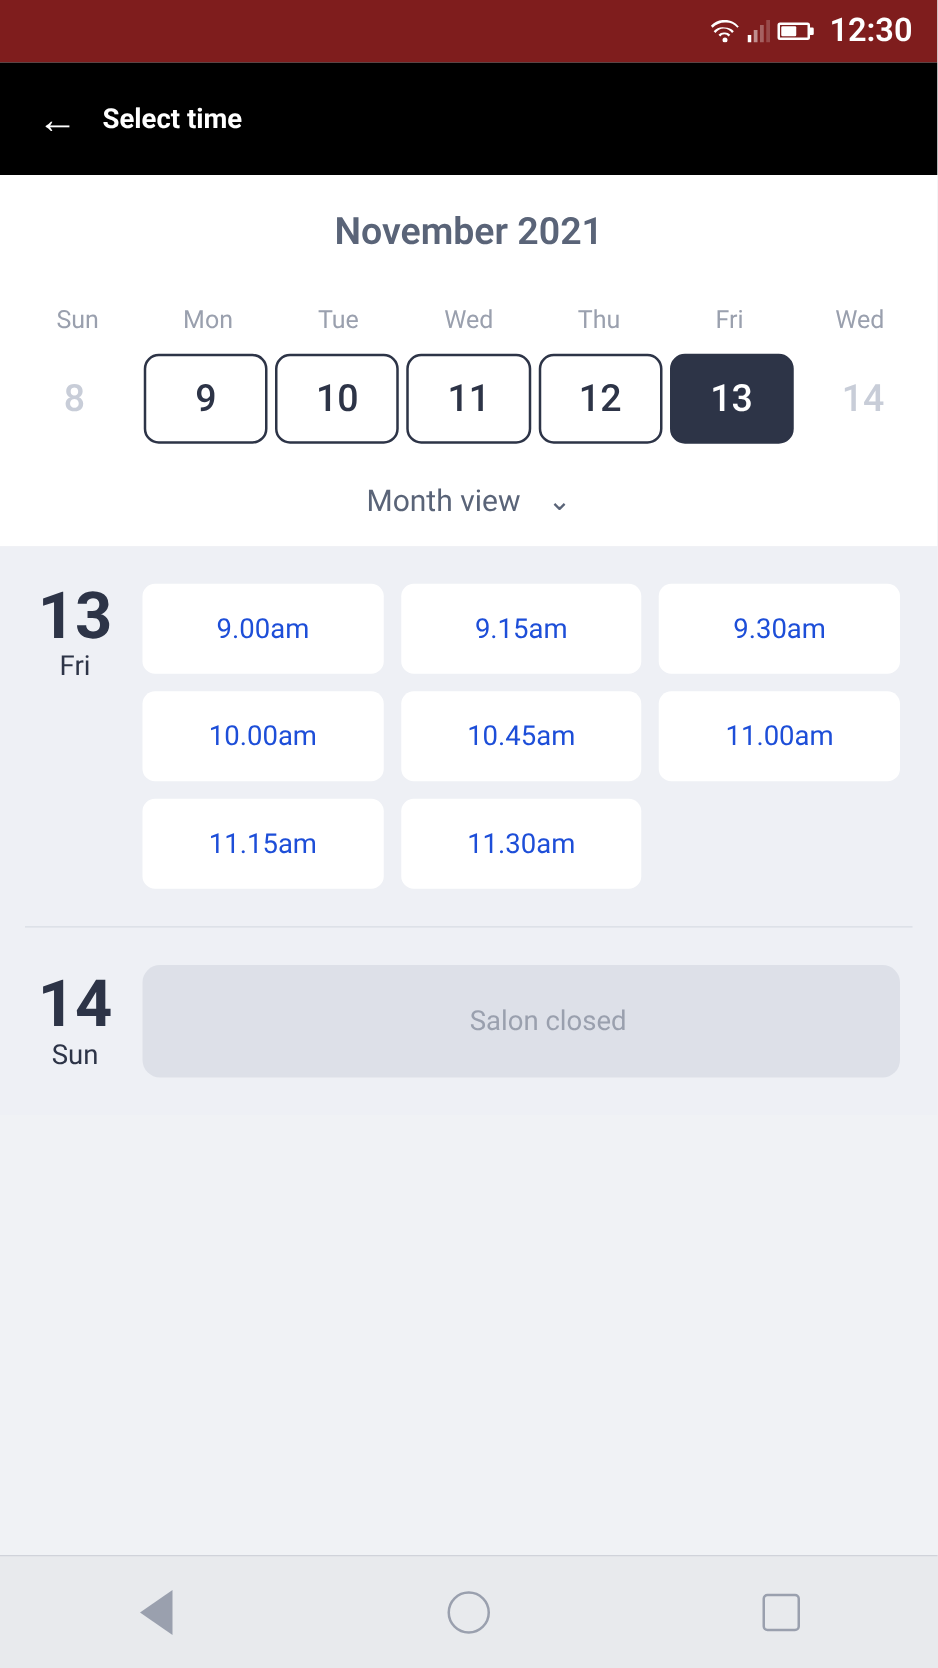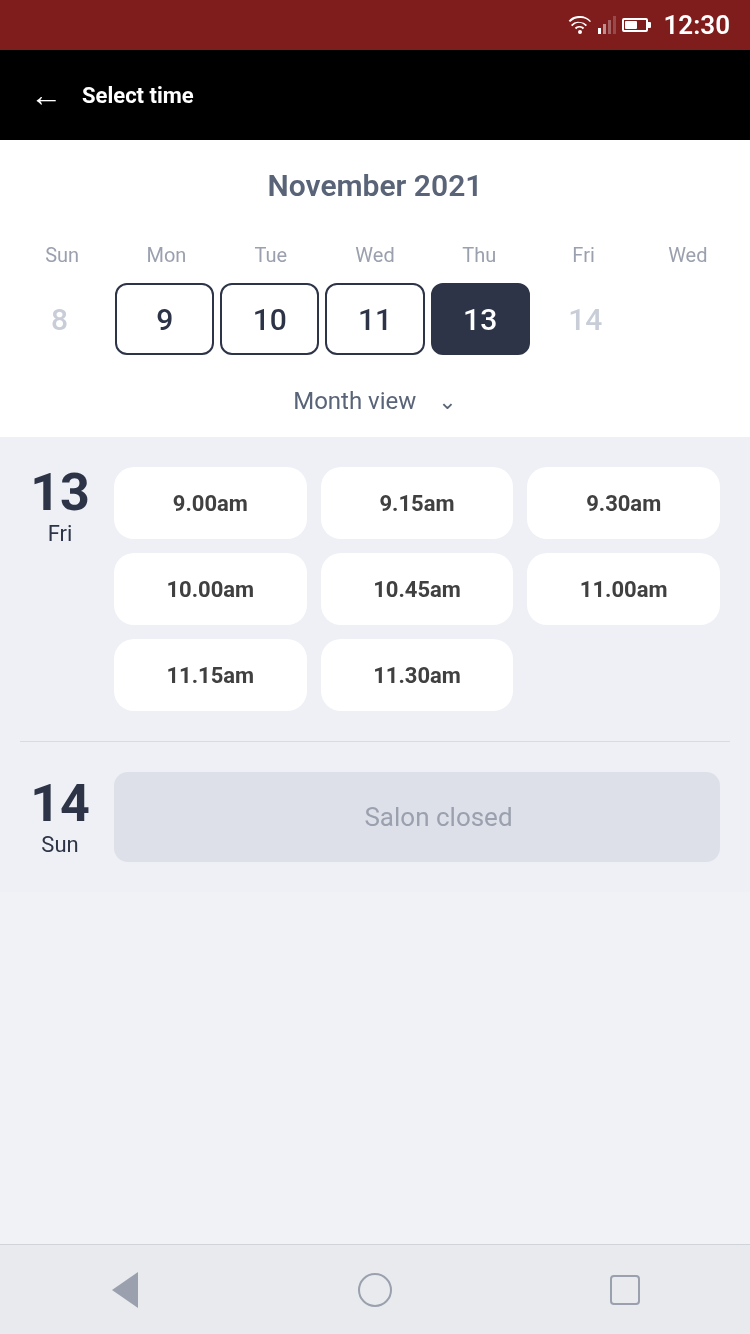--- a/index.html
+++ b/index.html
@@ -188,29 +188,29 @@
     }
 
     .time-grid {
       flex: 1;
       display: grid;
       grid-template-columns: repeat(3, 1fr);
       gap: 14px;
     }
     .time-slot {
       background: #fff;
-      border-radius: 20px;
+      border-radius: 10px;
       height: 72px;
       display: flex;
       align-items: center;
       justify-content: center;
       font-size: 22px;
-      color: #404040;
-      cursor: pointer;
-      font-weight: 700;
+      color: #1d4ed8;
+      cursor: pointer;
+      font-weight: 400;
     }
 
     .divider {
       height: 1px;
       background: #d8dbe3;
       margin: 0 20px;
     }
 
     .salon-closed-block {
       padding: 30px 30px 30px 30px;
@@ -219,21 +219,21 @@
       align-items: center;
     }
     .salon-closed-msg {
       flex: 1;
       background: #dde0e8;
       border-radius: 14px;
       height: 90px;
       display: flex;
       align-items: center;
       justify-content: center;
-      font-size: 26px;
+      font-size: 22px;
       color: #9aa0ae;
       font-weight: 400;
       padding-left: 43px;
     }
 
     
     .bottom-nav {
       background: #e8eaed;
       height: 90px;
       display: flex;
@@ -319,20 +319,21 @@
       <div class="weekday">Thu</div>
       <div class="weekday">Fri</div>
       <div class="weekday">Wed</div>
     </div>
 
     <div class="calendar-days">
       <div class="day-cell inactive">8</div>
       <div class="day-cell bordered">9</div>
       <div class="day-cell bordered">10</div>
       <div class="day-cell bordered">11</div>
+      <div class="day-cell bordered">12</div>
       <div class="day-cell selected">13</div>
       <div class="day-cell inactive">14</div>
     </div>
 
     <div class="month-view-row">
       <span class="month-view-label">Month view</span>
       <span class="chevron-down">⌄</span>
     </div>
   </div>
 

